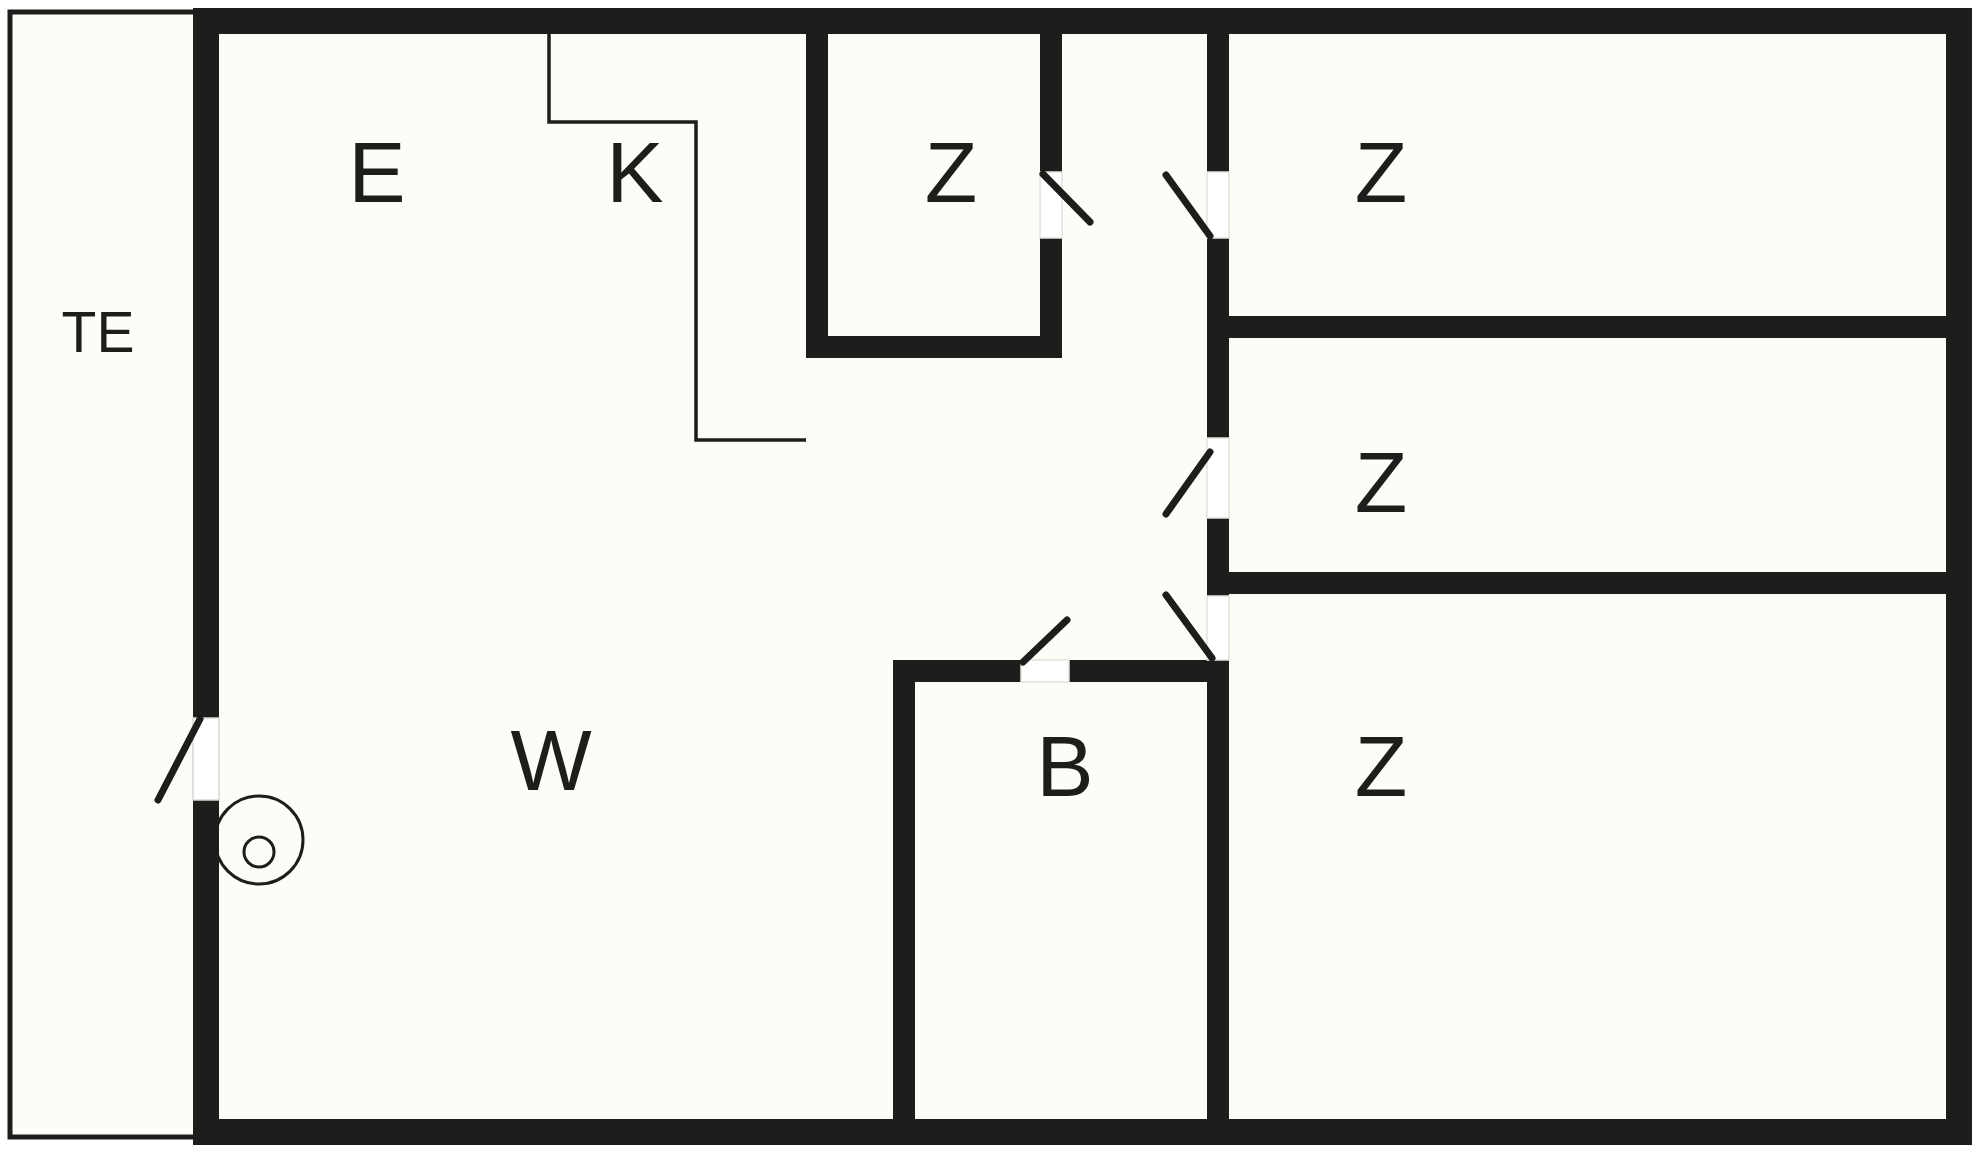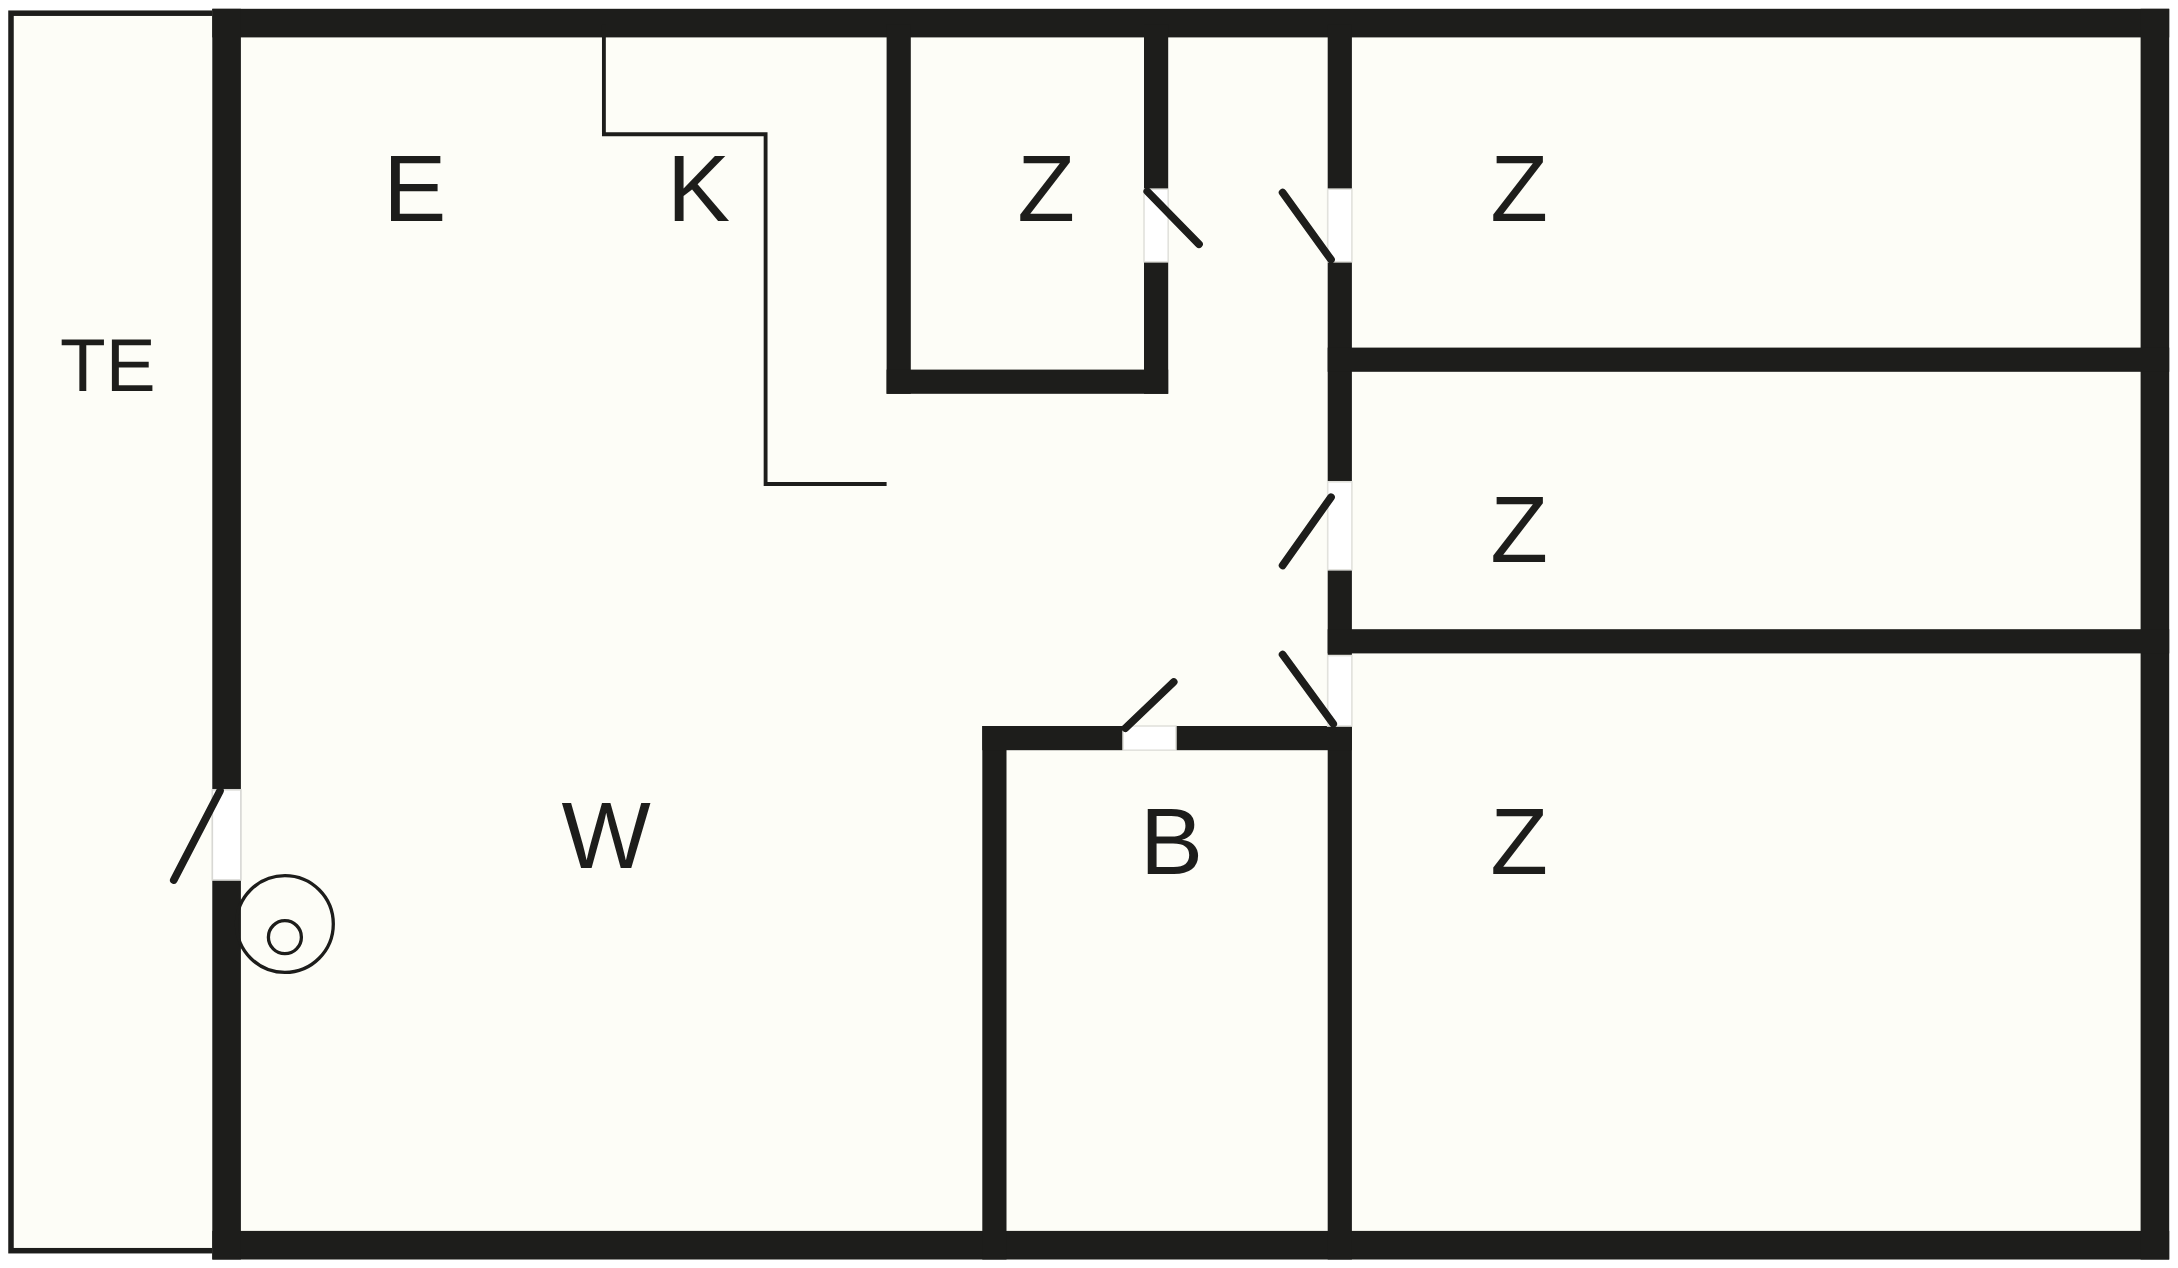--- a/index.html
+++ b/index.html
@@ -105,21 +105,21 @@
       <polyline points="549,22 549,122 696,122 696,440 806,440"></polyline>
     </g>
 
     <g fill="none" stroke="#1d1d1b" stroke-width="3">
       <circle cx="259" cy="840" r="44"></circle>
       <circle cx="259" cy="852" r="15"></circle>
     </g>
 
   </svg>
 
-  <div class="room-label" style="left:98px;top:332px;font-size:68px;">TE</div>
+  <div class="room-label" style="left:98px;top:332px;font-size:57px;">TE</div>
 
   <div class="room-label" style="left:377px;top:172px;font-size:86px;">E</div>
 
   <div class="room-label" style="left:635px;top:172px;font-size:86px;">K</div>
 
   <div class="room-label" style="left:951px;top:172px;font-size:86px;">Z</div>
 
   <div class="room-label" style="left:1381px;top:172px;font-size:86px;">Z</div>
 
   <div class="room-label" style="left:1381px;top:482px;font-size:86px;">Z</div>

